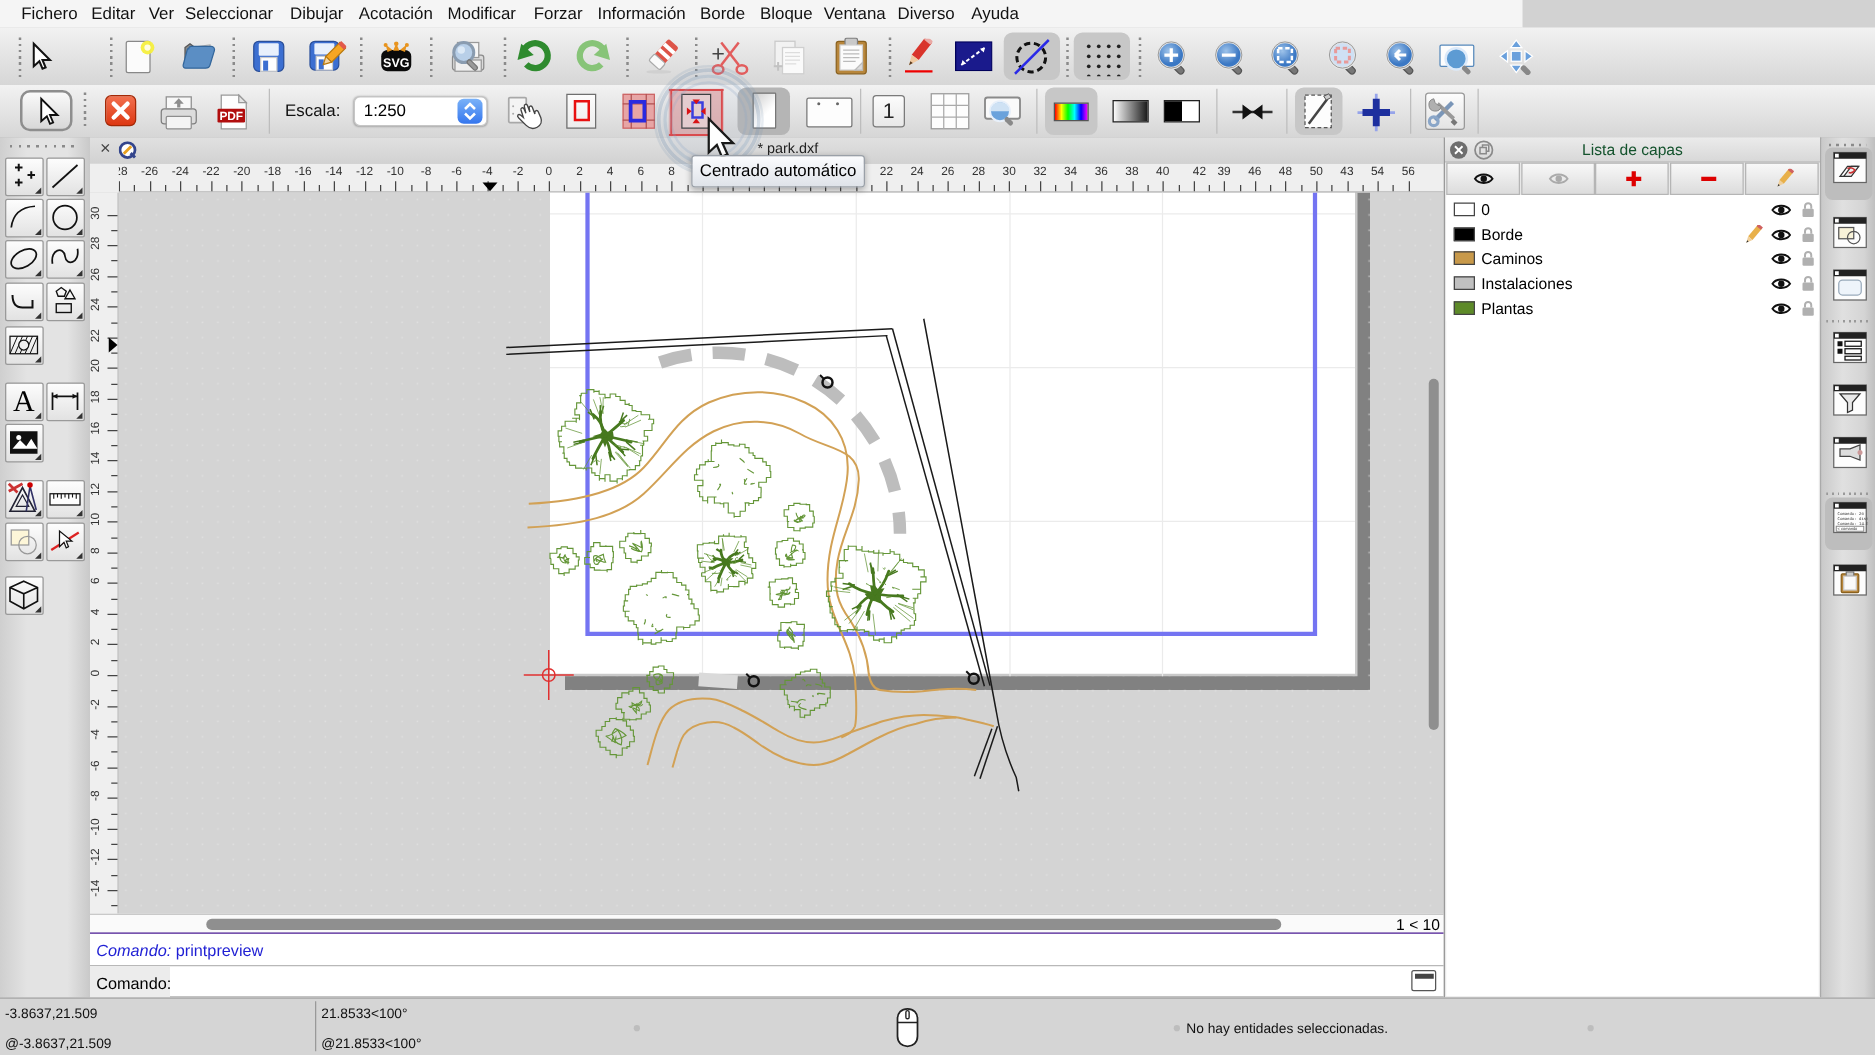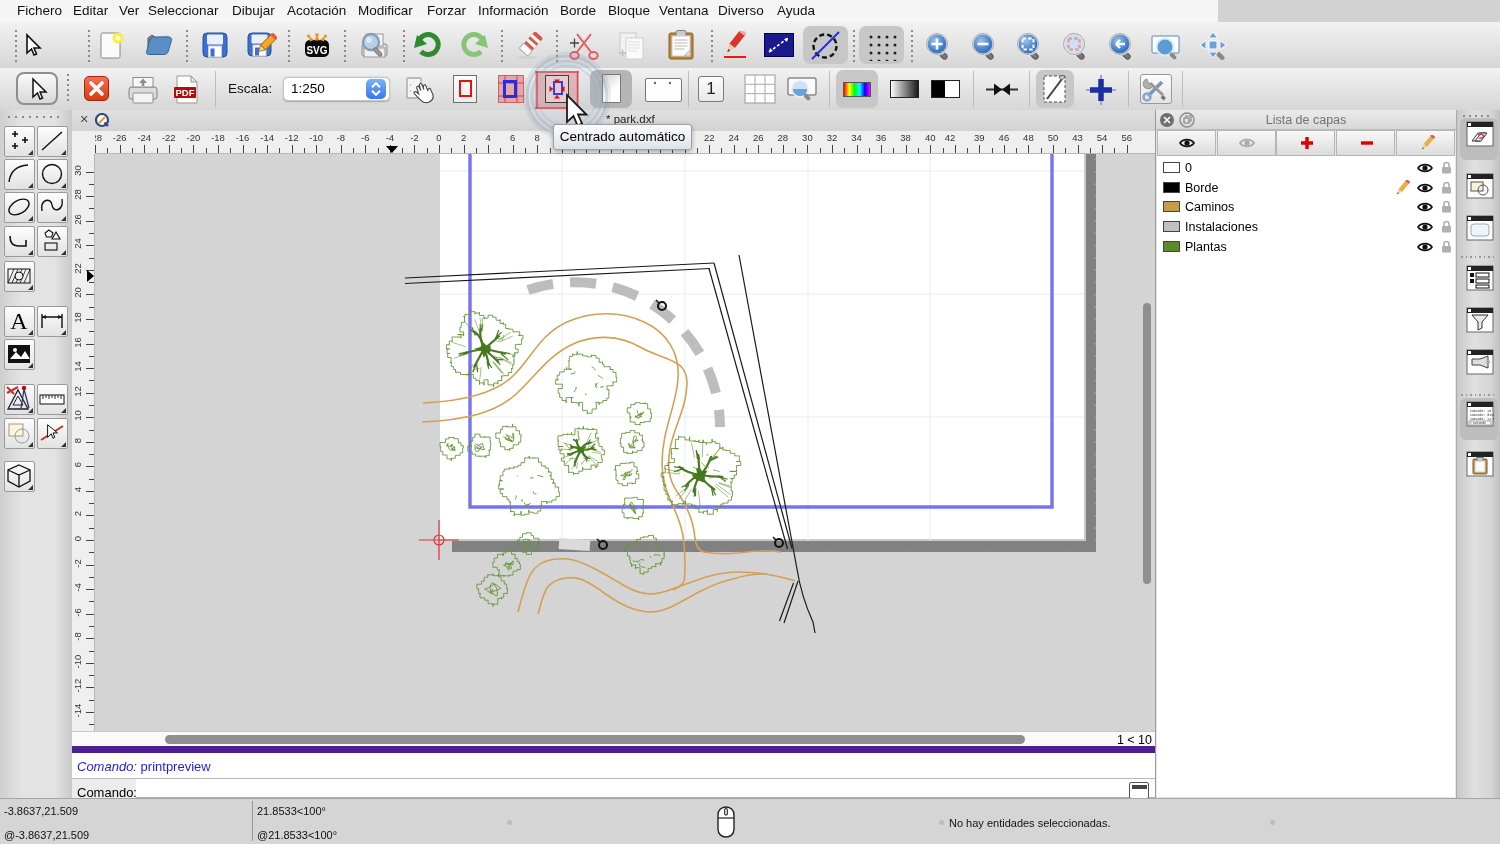--- a/index.html
+++ b/index.html
@@ -17,21 +17,21 @@
 .palette{left:0;top:110px;width:72px;height:688px;background:linear-gradient(90deg,#cfcfcf,#e3e3e3 30%,#e3e3e3 75%,#c9c9c9);}
 .pbtn{position:absolute;width:31px;height:31px;background:linear-gradient(#fdfdfd,#e2e2e2);border:1px solid #9a9a9a;border-radius:2px;box-sizing:border-box;}
 .pbtn:after{content:"";position:absolute;right:1px;bottom:1px;border-left:5px solid transparent;border-bottom:5px solid #333;}
 .hruler{left:72px;top:131px;width:1083px;height:23px;background:#efefef;border-bottom:1px solid #b8b8b8;box-sizing:border-box;}
 .vruler{left:72px;top:154px;width:23px;height:577px;background:#efefef;border-right:1px solid #b8b8b8;box-sizing:border-box;}
 .rl{position:absolute;font-size:9.5px;color:#333;}
 .tick{position:absolute;background:#444;width:1px;}
 .vtick{position:absolute;background:#444;height:1px;}
 .canvas{left:95px;top:154px;width:1060px;height:577px;background:#d4d4d4;overflow:hidden;}
 .scrollstrip{left:72px;top:731px;width:1083px;height:15px;background:#fafafa;border-top:1px solid #c9c9c9;box-sizing:border-box;}
-.cmdarea{left:72px;top:746px;width:1083px;height:52px;background:#fff;border-top:7px solid #4c1d95;border-bottom:1px solid #b0b0b0;box-sizing:border-box;}
+.cmdarea{left:72px;top:746px;width:1083px;height:52px;background:#fff;border-top:1px solid #4c1d95;border-bottom:1px solid #b0b0b0;box-sizing:border-box;}
 .panel{left:1155px;top:110px;width:301px;height:688px;background:#e8e8e8;border-left:1px solid #9a9a9a;box-sizing:border-box;}
 .rstrip{left:1456px;top:110px;width:44px;height:688px;background:linear-gradient(90deg,#c9c9c9,#e0e0e0 40%,#d4d4d4 80%,#bfbfbf);border-left:1px solid #aaa;box-sizing:border-box;}
 .statusbar{left:0;top:798px;width:1500px;height:46px;background:#d5d5d5;border-top:1px solid #a5a5a5;box-sizing:border-box;}
 .statusbar div{position:absolute;font-size:11px;color:#111;}
 .lrow{position:absolute;left:1px;width:298px;height:20px;background:#fff;}
 .lrow .nm{position:absolute;left:28px;top:3px;font-size:12.5px;color:#000;}
 .sw{position:absolute;left:6px;top:4px;width:17px;height:11px;border:1px solid #444;box-sizing:border-box;}
 .rsbtn{position:absolute;left:3px;width:38px;height:38px;}
 .rsbtn.sel{background:#bdbdbd;border-radius:6px;height:42px!important;}
 .tt{position:absolute;left:553px;top:124px;width:137px;height:24px;background:linear-gradient(#fbfcfe,#dfe3e9);border:1px solid #9aa0a8;border-radius:3px;box-shadow:0 2px 5px rgba(0,0,0,.3);font-size:13.5px;color:#000;text-align:center;line-height:23px;z-index:60;}
@@ -578,21 +578,21 @@
     <div class="tick" style="left:809.1px;top:14px;height:8px"></div>
     <div class="rl" style="left:799.1px;top:1px;width:20px;text-align:center">36</div>
     <div class="tick" style="left:821.4px;top:17px;height:5px"></div>
     <div class="tick" style="left:833.6px;top:14px;height:8px"></div>
     <div class="rl" style="left:823.6px;top:1px;width:20px;text-align:center">38</div>
     <div class="tick" style="left:845.9px;top:17px;height:5px"></div>
     <div class="tick" style="left:858.2px;top:14px;height:8px"></div>
     <div class="rl" style="left:848.2px;top:1px;width:20px;text-align:center">40</div>
     <div class="tick" style="left:870.5px;top:17px;height:5px"></div>
     <div class="tick" style="left:882.8px;top:14px;height:8px"></div>
-    <div class="rl" style="left:872.8px;top:1px;width:20px;text-align:left">42</div>
+    <div class="rl" style="left:872.8px;top:1px;width:20px;text-align:right">42</div>
     <div class="tick" style="left:895.0px;top:17px;height:5px"></div>
     <div class="tick" style="left:907.3px;top:14px;height:8px"></div>
     <div class="rl" style="left:897.3px;top:1px;width:20px;text-align:center">39</div>
     <div class="tick" style="left:919.6px;top:17px;height:5px"></div>
     <div class="tick" style="left:931.9px;top:14px;height:8px"></div>
     <div class="rl" style="left:921.9px;top:1px;width:20px;text-align:center">46</div>
     <div class="tick" style="left:944.2px;top:17px;height:5px"></div>
     <div class="tick" style="left:956.4px;top:14px;height:8px"></div>
     <div class="rl" style="left:946.4px;top:1px;width:20px;text-align:center">48</div>
     <div class="tick" style="left:968.7px;top:17px;height:5px"></div>
@@ -934,21 +934,21 @@
     <div style="position:absolute;left:0;top:0;width:100%;height:19px;background:linear-gradient(#ebebeb,#d8d8d8);border-bottom:1px solid #bbb"></div>
     <svg class="ic" style="left:3px;top:2px" width="16" height="16" viewBox="0 0 16 16">
       <circle cx="8" cy="8" r="7" fill="#6e6e6e"></circle>
       <path d="M5,5 l6,6 M11,5 l-6,6" stroke="#fff" stroke-width="1.6"></path>
     </svg>
     <svg class="ic" style="left:23px;top:2px" width="16" height="16" viewBox="0 0 16 16">
       <circle cx="8" cy="8" r="7" fill="none" stroke="#8a8a8a" stroke-width="1.4"></circle>
       <rect x="5" y="6" width="5" height="5" fill="none" stroke="#8a8a8a" stroke-width="1.2"></rect>
       <path d="M7,6 v-2 h5 v5 h-2" fill="none" stroke="#8a8a8a" stroke-width="1.2"></path>
     </svg>
-    <div style="position:absolute;left:0;top:3px;width:100%;text-align:center;font-size:12.5px;color:#737373">Lista de capas</div>
+    <div style="position:absolute;left:0;top:3px;width:100%;text-align:center;font-size:12.5px;color:#14532d">Lista de capas</div>
     <div style="position:absolute;left:1px;top:20px;width:59px;height:26px;background:linear-gradient(#f8f8f8,#dcdcdc);border:1px solid #b5b5b5;box-sizing:border-box"></div>
     <div style="position:absolute;left:61px;top:20px;width:59px;height:26px;background:linear-gradient(#f8f8f8,#dcdcdc);border:1px solid #b5b5b5;box-sizing:border-box"></div>
     <div style="position:absolute;left:120px;top:20px;width:59px;height:26px;background:linear-gradient(#f8f8f8,#dcdcdc);border:1px solid #b5b5b5;box-sizing:border-box"></div>
     <div style="position:absolute;left:180px;top:20px;width:59px;height:26px;background:linear-gradient(#f8f8f8,#dcdcdc);border:1px solid #b5b5b5;box-sizing:border-box"></div>
     <div style="position:absolute;left:240px;top:20px;width:59px;height:26px;background:linear-gradient(#f8f8f8,#dcdcdc);border:1px solid #b5b5b5;box-sizing:border-box"></div>
     <svg class="ic" style="left:22px;top:25px" width="18" height="16" viewBox="0 0 18 16">
       <path d="M2,8 C5,3.5 13,3.5 16,8 C13,12.5 5,12.5 2,8 Z" fill="none" stroke="#111" stroke-width="1.6"></path>
       <circle cx="9" cy="8" r="2.6" fill="#111"></circle>
     </svg>
     <svg class="ic" style="left:82px;top:25px" width="18" height="16" viewBox="0 0 18 16">

